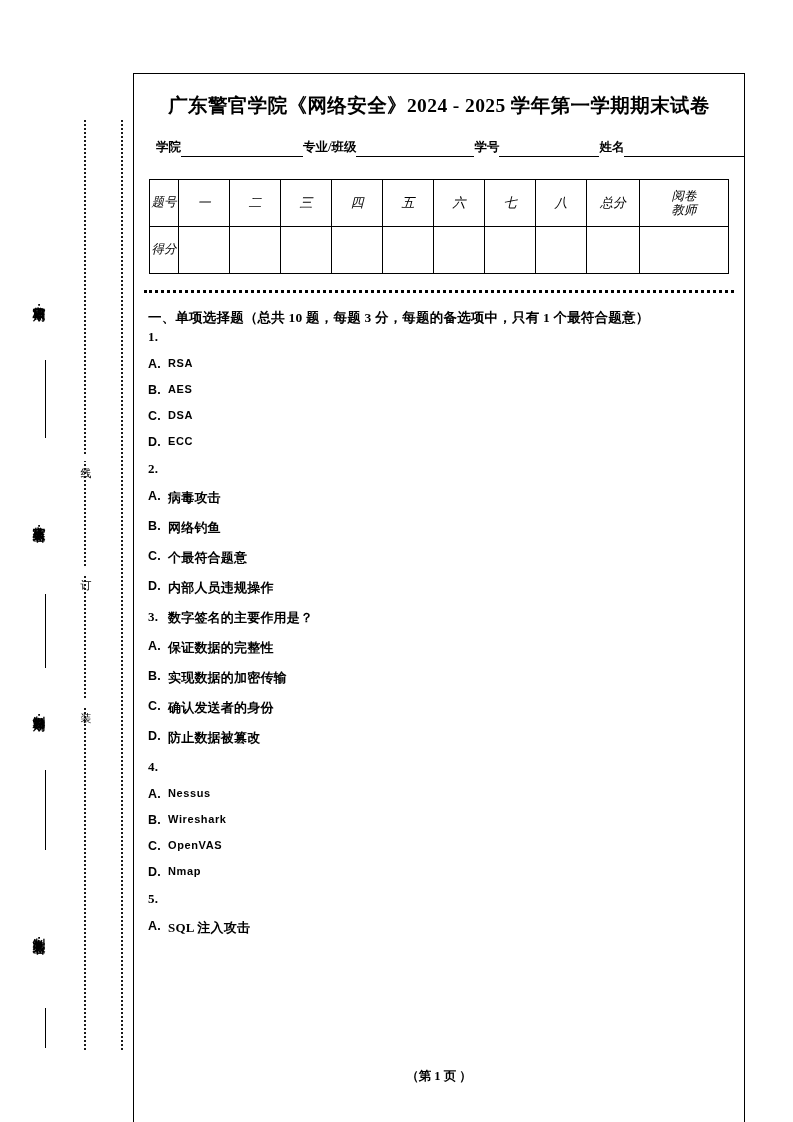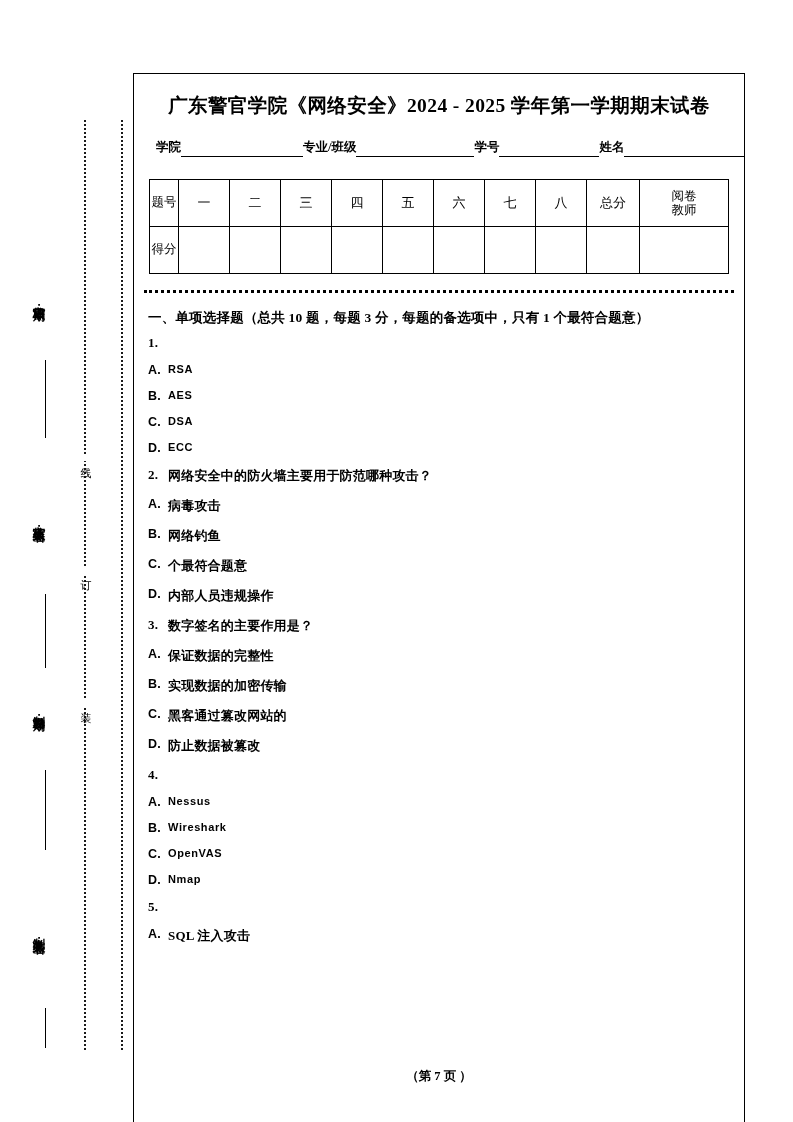--- a/index.html
+++ b/index.html
@@ -107,20 +107,21 @@
     table-layout: fixed;
   }
   .score-table td {
     border: 1px solid #000;
     text-align: center;
     vertical-align: middle;
     font-family: "Liberation Serif", "DejaVu Serif", serif;
     font-size: 13px;
     height: 24px;
     padding: 0;
+    font-style: italic;
   }
   .score-table .rowhead {
     width: 28px;
     line-height: 1.05;
     font-size: 12.5px;
     padding: 2px 0;
   }
   .score-table .cell-num { width: 50px; }
   .score-table .cell-total { width: 52px; }
   .score-table .cell-teacher {
@@ -140,21 +141,21 @@
 
   
   .content {
     margin: 16px 14px 0 14px;
   }
   .section-heading {
     font-family: "Liberation Serif", "DejaVu Serif", serif;
     font-size: 13.5px;
     font-weight: bold;
     letter-spacing: 0.2px;
-    margin-bottom: 8px;
+    margin-bottom: 2px;
     white-space: nowrap;
   }
   .q-stem {
     font-family: "Liberation Serif", "DejaVu Serif", serif;
     font-size: 13px;
     font-weight: bold;
     letter-spacing: 0.2px;
     margin: 0 0 12px 0;
     display: flex;
   }
@@ -294,21 +295,20 @@
       <span class="opt-letter">C.</span>
       <span class="opt-text latin">DSA</span>
     </div>
     <div class="q-opt">
       <span class="opt-letter">D.</span>
       <span class="opt-text latin">ECC</span>
     </div>
 
     <div class="q-stem">
       <span class="q-num">2.</span>
-      <span>网络安全中的防火墙主要用于防范哪种攻击？</span>
     </div>
     <div class="q-opt">
       <span class="opt-letter">A.</span>
       <span class="opt-text">病毒攻击</span>
     </div>
     <div class="q-opt">
       <span class="opt-letter">B.</span>
       <span class="opt-text">网络钓鱼</span>
     </div>
     <div class="q-opt">
@@ -327,21 +327,21 @@
     <div class="q-opt">
       <span class="opt-letter">A.</span>
       <span class="opt-text">保证数据的完整性</span>
     </div>
     <div class="q-opt">
       <span class="opt-letter">B.</span>
       <span class="opt-text">实现数据的加密传输</span>
     </div>
     <div class="q-opt">
       <span class="opt-letter">C.</span>
-      <span class="opt-text">黑客通过篡改网站的</span>
+      <span class="opt-text">确认发送者的身份</span>
     </div>
     <div class="q-opt">
       <span class="opt-letter">D.</span>
       <span class="opt-text">防止数据被篡改</span>
     </div>
 
     <div class="q-stem">
       <span class="q-num">4.</span>
     </div>
     <div class="q-opt">
@@ -364,13 +364,13 @@
     <div class="q-stem">
       <span class="q-num">5.</span>
     </div>
     <div class="q-opt">
       <span class="opt-letter">A.</span>
       <span class="opt-text">SQL 注入攻击</span>
     </div>
   </div>
 </div>
 
-<div class="footer">（第 7 页 ）</div>
+<div class="footer">（第 1 页 ）</div>
 
 </body></html>

